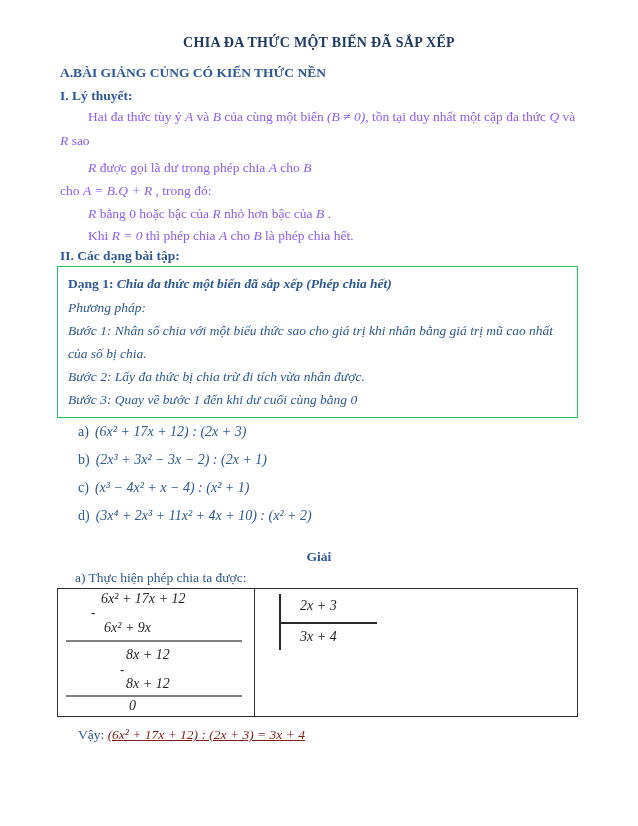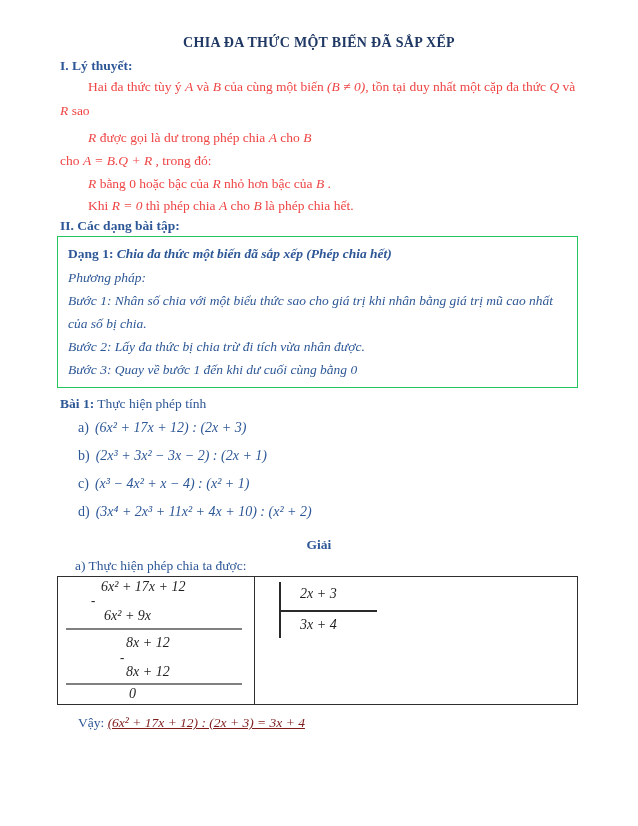--- a/index.html
+++ b/index.html
@@ -15,41 +15,41 @@
   .doc-title{
     margin:0;text-align:center;
     font-size:14px;font-weight:bold;color:#1f3864;
     letter-spacing:.3px;line-height:18px;
   }
   .h-blue{margin:0;font-size:13.5px;font-weight:bold;color:#2d5796;line-height:18px;}
   .h-a{margin-top:12px;}
   .h-theory{margin-top:5px;}
   .h-types{margin-top:0;}
   p{margin:0;}
-  .body{font-size:13.5px;line-height:24px;color:#ef4444;}
+  .body{font-size:13.5px;line-height:24px;color:#8b5cf6;}
   .indent{text-indent:28px;}
   .sub{padding-left:28px;line-height:22px;}
   .first-sub{margin-top:4px;}
   .math{font-style:italic;}
   .dang-box{
     margin-left:-3px;width:521px;box-sizing:border-box;
     border:1px solid #22c55e;
     padding:5px 10px 6px 10px;
     margin-top:1px;
   }
   .box-title{font-size:13.5px;line-height:24px;}
   .box-title .lbl{font-weight:bold;}
   .box-title .ttl{font-weight:bold;font-style:italic;}
   .box-line{font-size:13.5px;font-style:italic;line-height:23px;}
   .bai{margin-top:6px;font-size:13.5px;line-height:20px;}
   .bai .lbl{font-weight:bold;}
   .ex-item{display:flex;align-items:center;height:28px;font-size:14px;}
   .ex-label{margin-left:18px;margin-right:6px;}
   .ex-math{font-style:italic;}
-  .giai{text-align:center;font-weight:bold;font-size:13.5px;line-height:21px;margin-top:8px;}
+  .giai{text-align:center;font-weight:bold;font-size:13.5px;line-height:21px;margin-top:16px;}
   .intro{padding-left:15px;font-size:13.5px;line-height:21px;}
   .divbox{
     position:relative;
     margin-left:-3px;width:521px;height:129px;box-sizing:border-box;
     border:1px solid #2f2f2f;
     font-size:14px;color:#1f1f1f;
   }
   .divbox .pos{position:absolute;white-space:nowrap;}
   .dmath{font-style:italic;color:#1f1f1f;}
   .minus{font-weight:bold;color:#1f1f1f;font-size:13px;line-height:10px;}
@@ -68,43 +68,41 @@
   }
 </style>
 </head>
 <body>
 
 <div class="page">
   <div class="content">
 
     <h1 class="doc-title">CHIA ĐA THỨC MỘT BIẾN ĐÃ SẮP XẾP</h1>
 
+    <h2 class="h-blue h-a">A.BÀI GIẢNG CỦNG CÓ KIẾN THỨC NỀN</h2>
     <h3 class="h-blue h-theory">I. Lý thuyết:</h3>
 
     <p class="body indent"><span>Hai đa thức tùy ý </span><span class="math">A</span><span> và </span><span class="math">B</span><span> của cùng một biến </span><span class="math">(B ≠ 0)</span><span>, tồn tại duy nhất một cặp đa thức </span><span class="math">Q</span><span> và </span><span class="math">R</span><span> sao</span></p>
     <p class="body sub first-sub"><span class="math">R</span><span> được gọi là dư trong phép chia </span><span class="math">A</span><span> cho </span><span class="math">B</span></p>
     <p class="body"><span>cho </span><span class="math">A = B.Q + R</span><span> , trong đó:</span></p>
     <p class="body sub"><span class="math">R</span><span> bằng 0 hoặc bậc của </span><span class="math">R</span><span> nhỏ hơn bậc của </span><span class="math">B</span><span> .</span></p>
     <p class="body sub"><span>Khi </span><span class="math">R = 0</span><span> thì phép chia </span><span class="math">A</span><span> cho </span><span class="math">B</span><span> là phép chia hết.</span></p>
 
     <h3 class="h-blue h-types">II. Các dạng bài tập:</h3>
 
     <div class="dang-box">
       <p class="box-title">
         <span class="lbl">Dạng 1:</span><span class="ttl"> Chia đa thức một biến đã sắp xếp (Phép chia hết)</span>
       </p>
       <p class="box-line">Phương pháp:</p>
       <p class="box-line">Bước 1: Nhân số chia với một biểu thức sao cho giá trị khi nhân bằng giá trị mũ cao nhất của số bị chia.</p>
       <p class="box-line">Bước 2: Lấy đa thức bị chia trừ đi tích vừa nhân được.</p>
       <p class="box-line">Bước 3: Quay về bước 1 đến khi dư cuối cùng bằng 0</p>
     </div>
 
-    <p class="bai">
-      <span class="lbl">Bài 1:</span><span> Thực hiện phép tính</span>
-    </p>
 
     <div class="ex-item">
       <span class="ex-label">a)</span>
       <span class="ex-math">(6x² + 17x + 12) : (2x + 3)</span>
     </div>
     <div class="ex-item">
       <span class="ex-label">b)</span>
       <span class="ex-math">(2x³ + 3x² − 3x − 2) : (2x + 1)</span>
     </div>
     <div class="ex-item">

